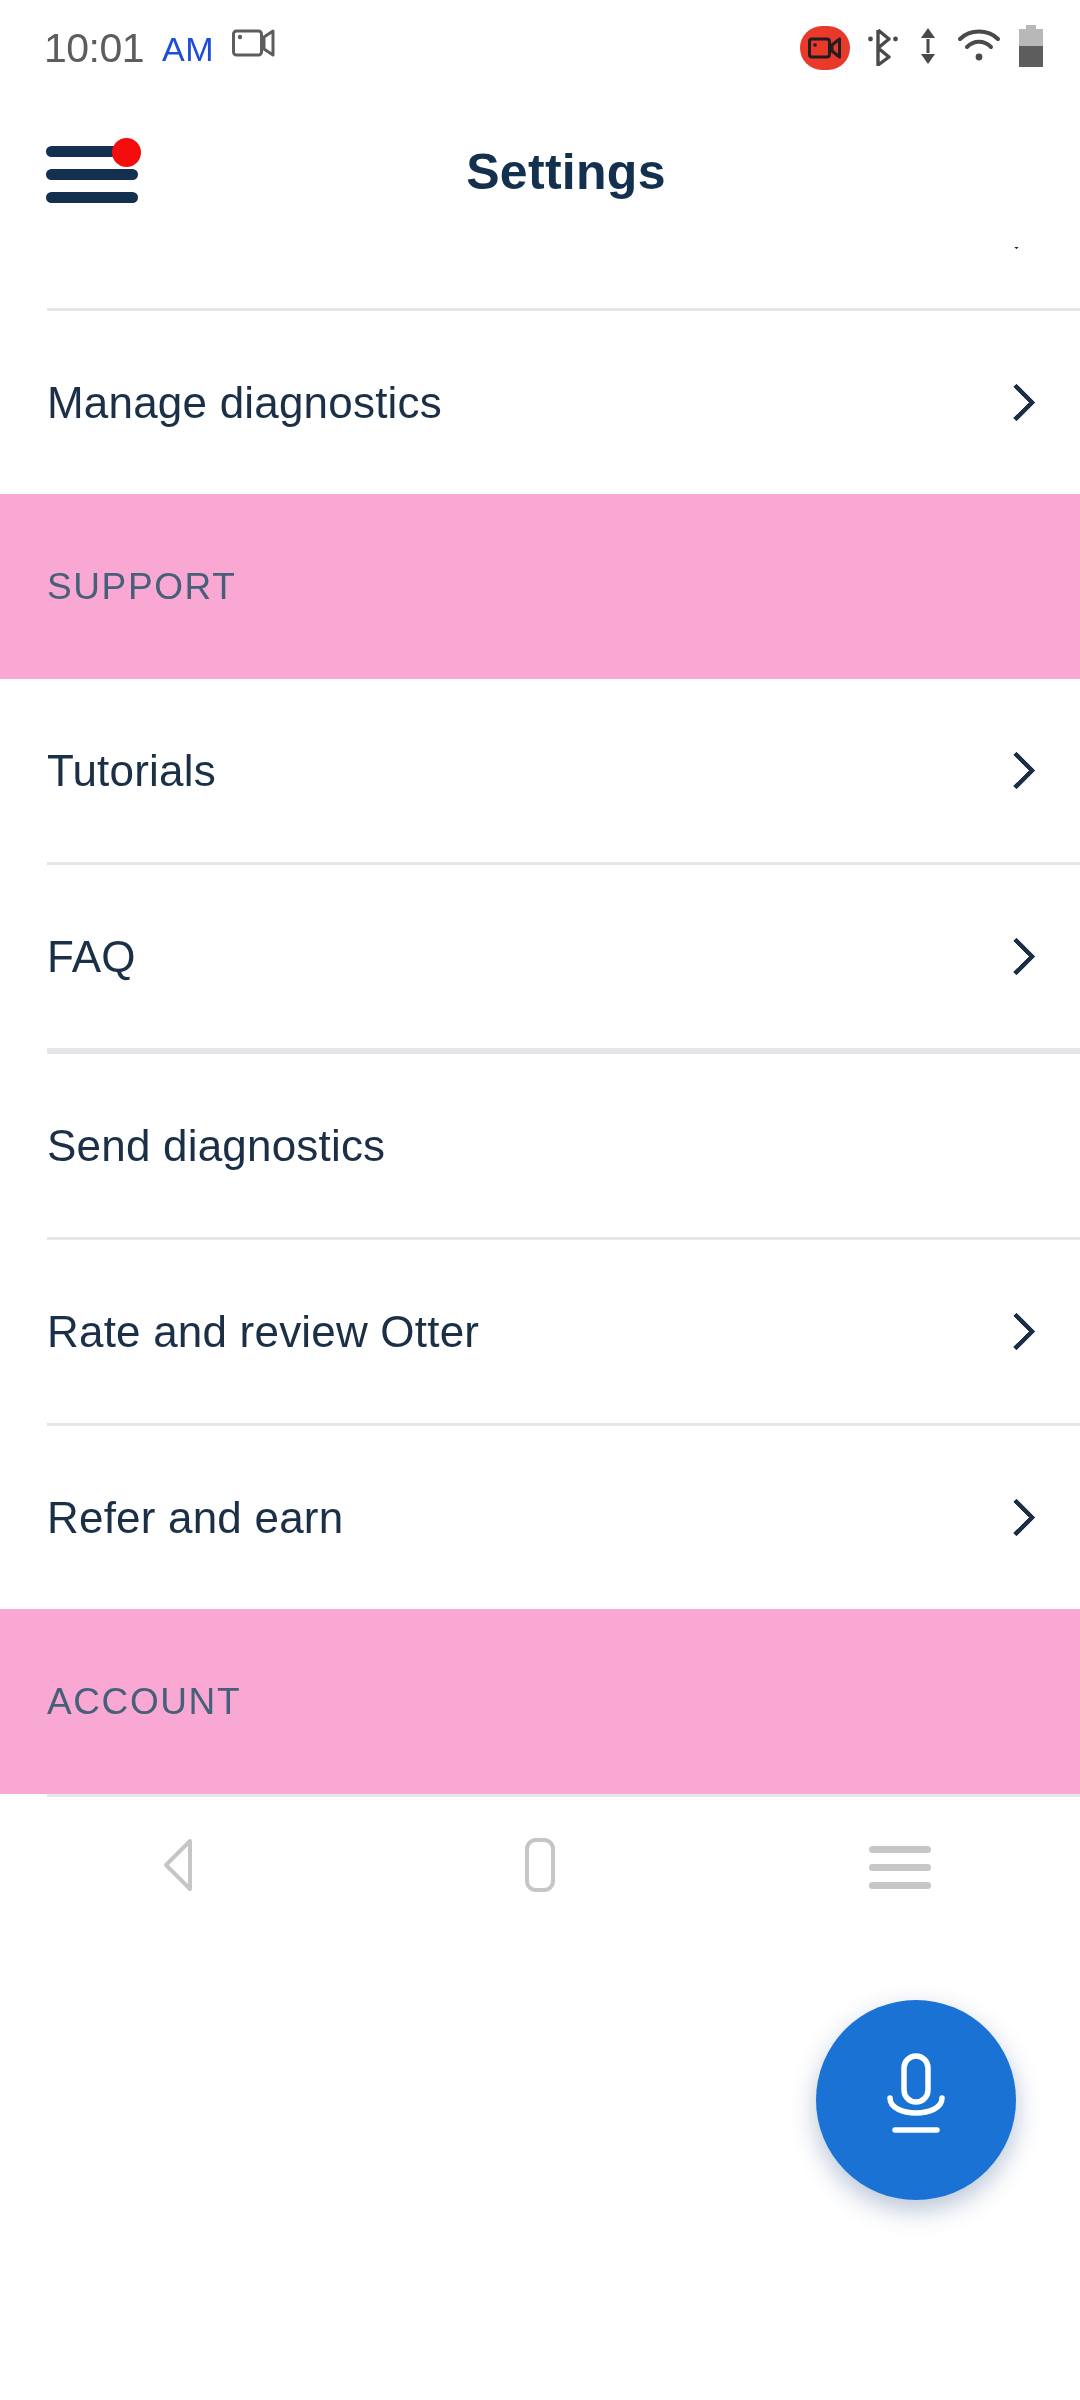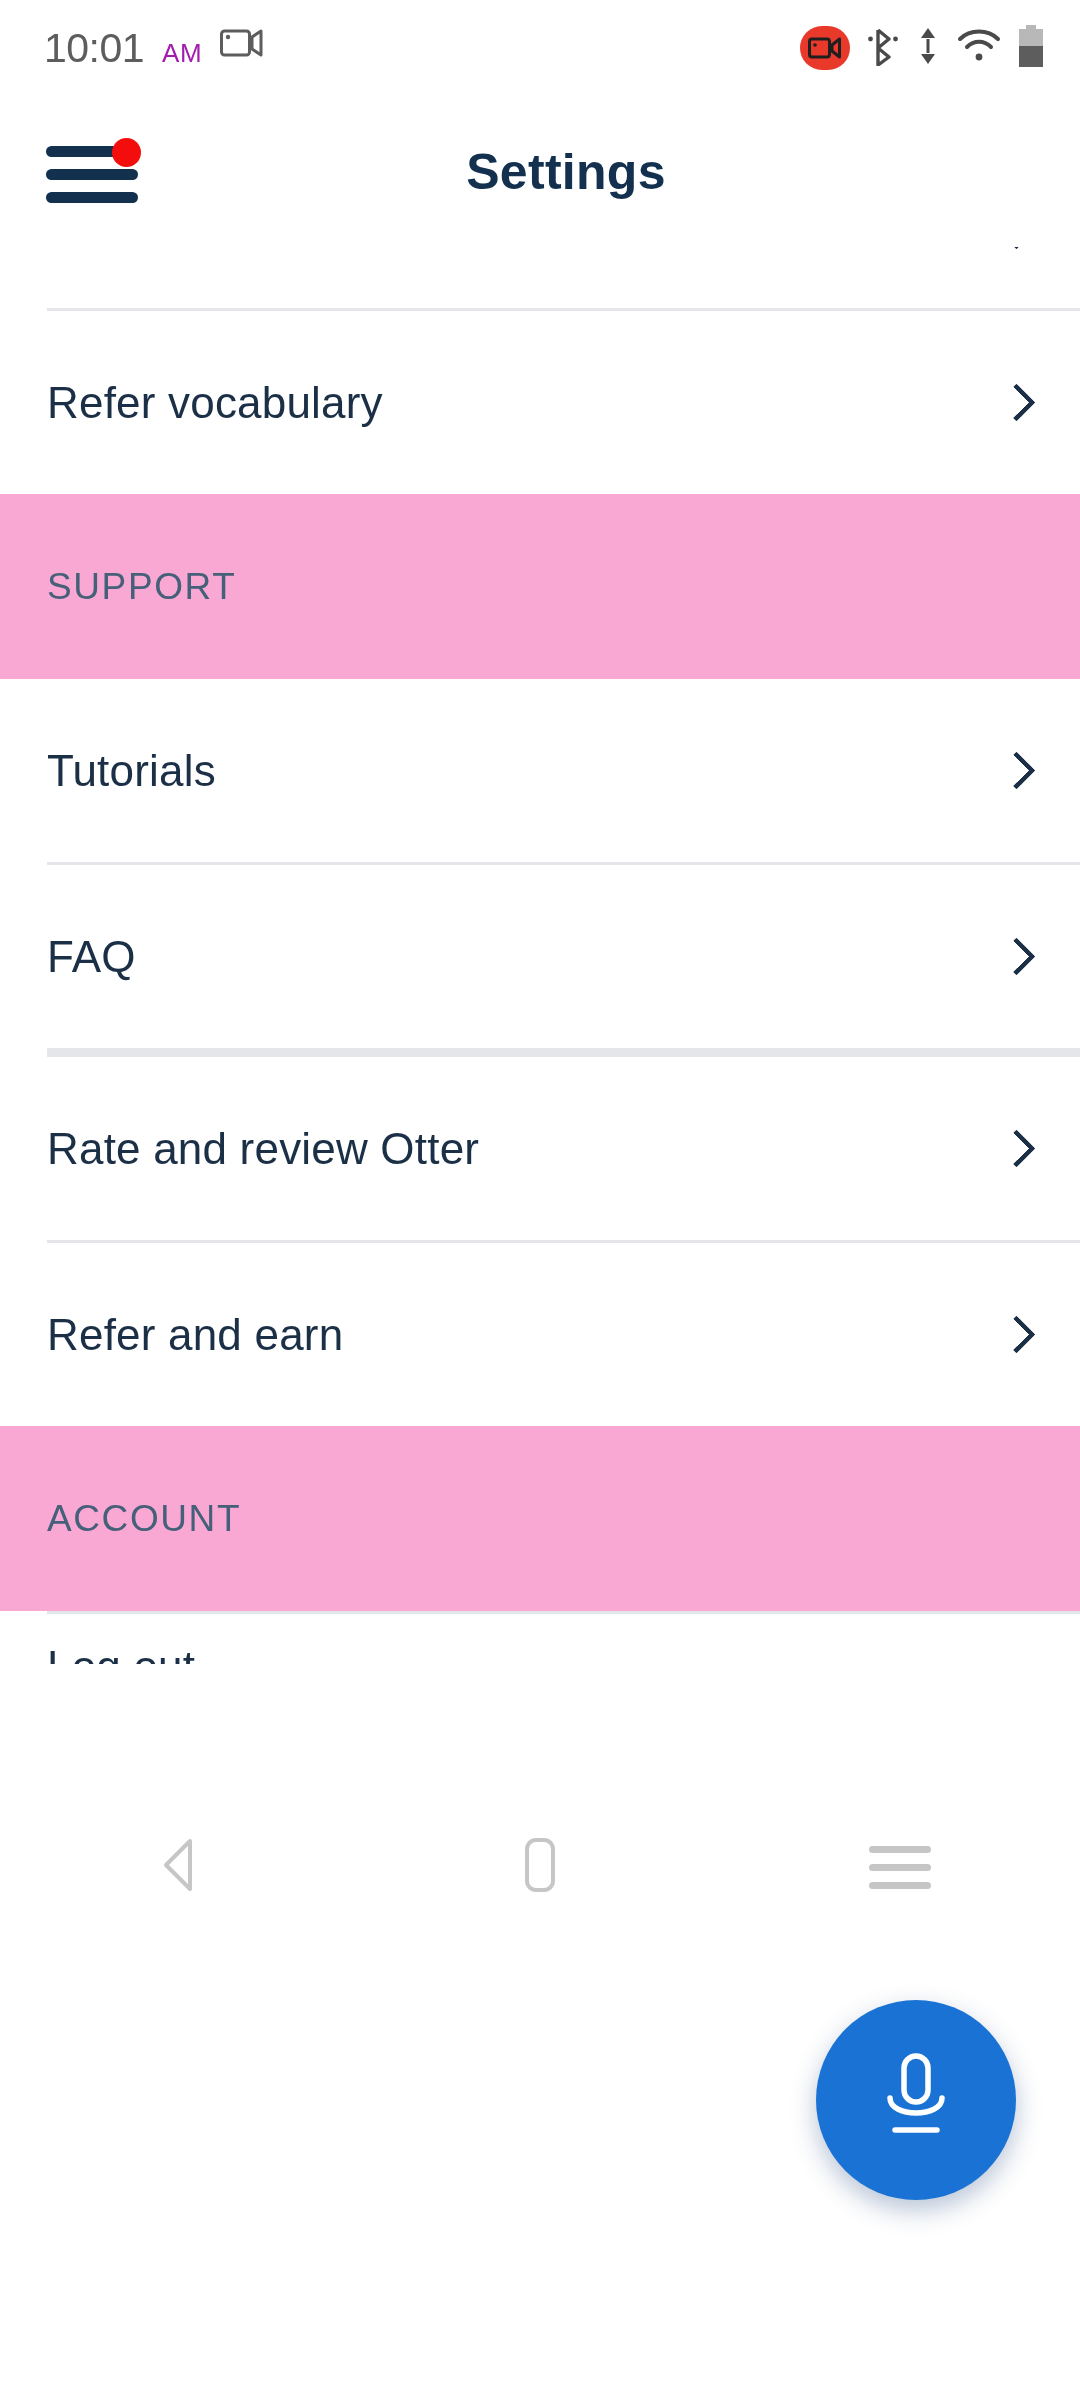--- a/index.html
+++ b/index.html
@@ -13,21 +13,21 @@
   .screen { position:relative; width:1080px; height:1936px; background:#ffffff; }
 
   
   .statusbar{
     position:absolute; left:0; top:0; width:1080px; height:96px;
     display:flex; align-items:center; justify-content:space-between;
     padding:0 36px 0 44px; background:#ffffff;
   }
   .sb-left{ display:flex; align-items:flex-end; gap:18px; }
   .sb-clock{ font-size:41px; color:#5d5d5d; letter-spacing:-0.5px; line-height:1; }
-  .sb-ampm{ font-size:26px; color:#a21caf; letter-spacing:0.5px; line-height:1; position:relative; top:-3px;text-align:right;}
+  .sb-ampm{ font-size:34px; color:#1d4ed8; letter-spacing:0.5px; line-height:1; position:relative; top:-3px;text-align:right;}
   .sb-cast{ position:relative; top:-4px; }
   .sb-right{ display:flex; align-items:center; gap:17px; }
   .rec-badge{
     width:50px; height:44px; border-radius:22px; background:#e8392b;
     display:flex; align-items:center; justify-content:center;
   }
 
   
   .appbar{
     position:absolute; left:0; top:96px; width:1080px; height:151px;
@@ -190,21 +190,21 @@
   <div class="content">
     <div class="list">
 
       <div class="row clip-top">
 
         <span class="chev"></span>
       </div>
       <div class="divider"></div>
 
       <div class="row">
-        <span class="row-label">Refer vocabulary</span>
+        <span class="row-label">Manage diagnostics</span>
         <span class="chev"></span>
       </div>
 
       <div class="section-head">
         <span>SUPPORT</span>
       </div>
 
       <div class="row">
         <span class="row-label">Tutorials</span>
         <span class="chev"></span>
@@ -212,20 +212,23 @@
       <div class="divider"></div>
 
       <div class="row">
         <span class="row-label">FAQ</span>
         <span class="chev"></span>
       </div>
       <div class="divider"></div>
 
       <div class="divider"></div>
 
+      <div class="row">
+        <span class="row-label">Send diagnostics</span>
+      </div>
       <div class="divider"></div>
 
       <div class="row">
         <span class="row-label">Rate and review Otter</span>
         <span class="chev"></span>
       </div>
       <div class="divider"></div>
 
       <div class="row">
         <span class="row-label">Refer and earn</span>

